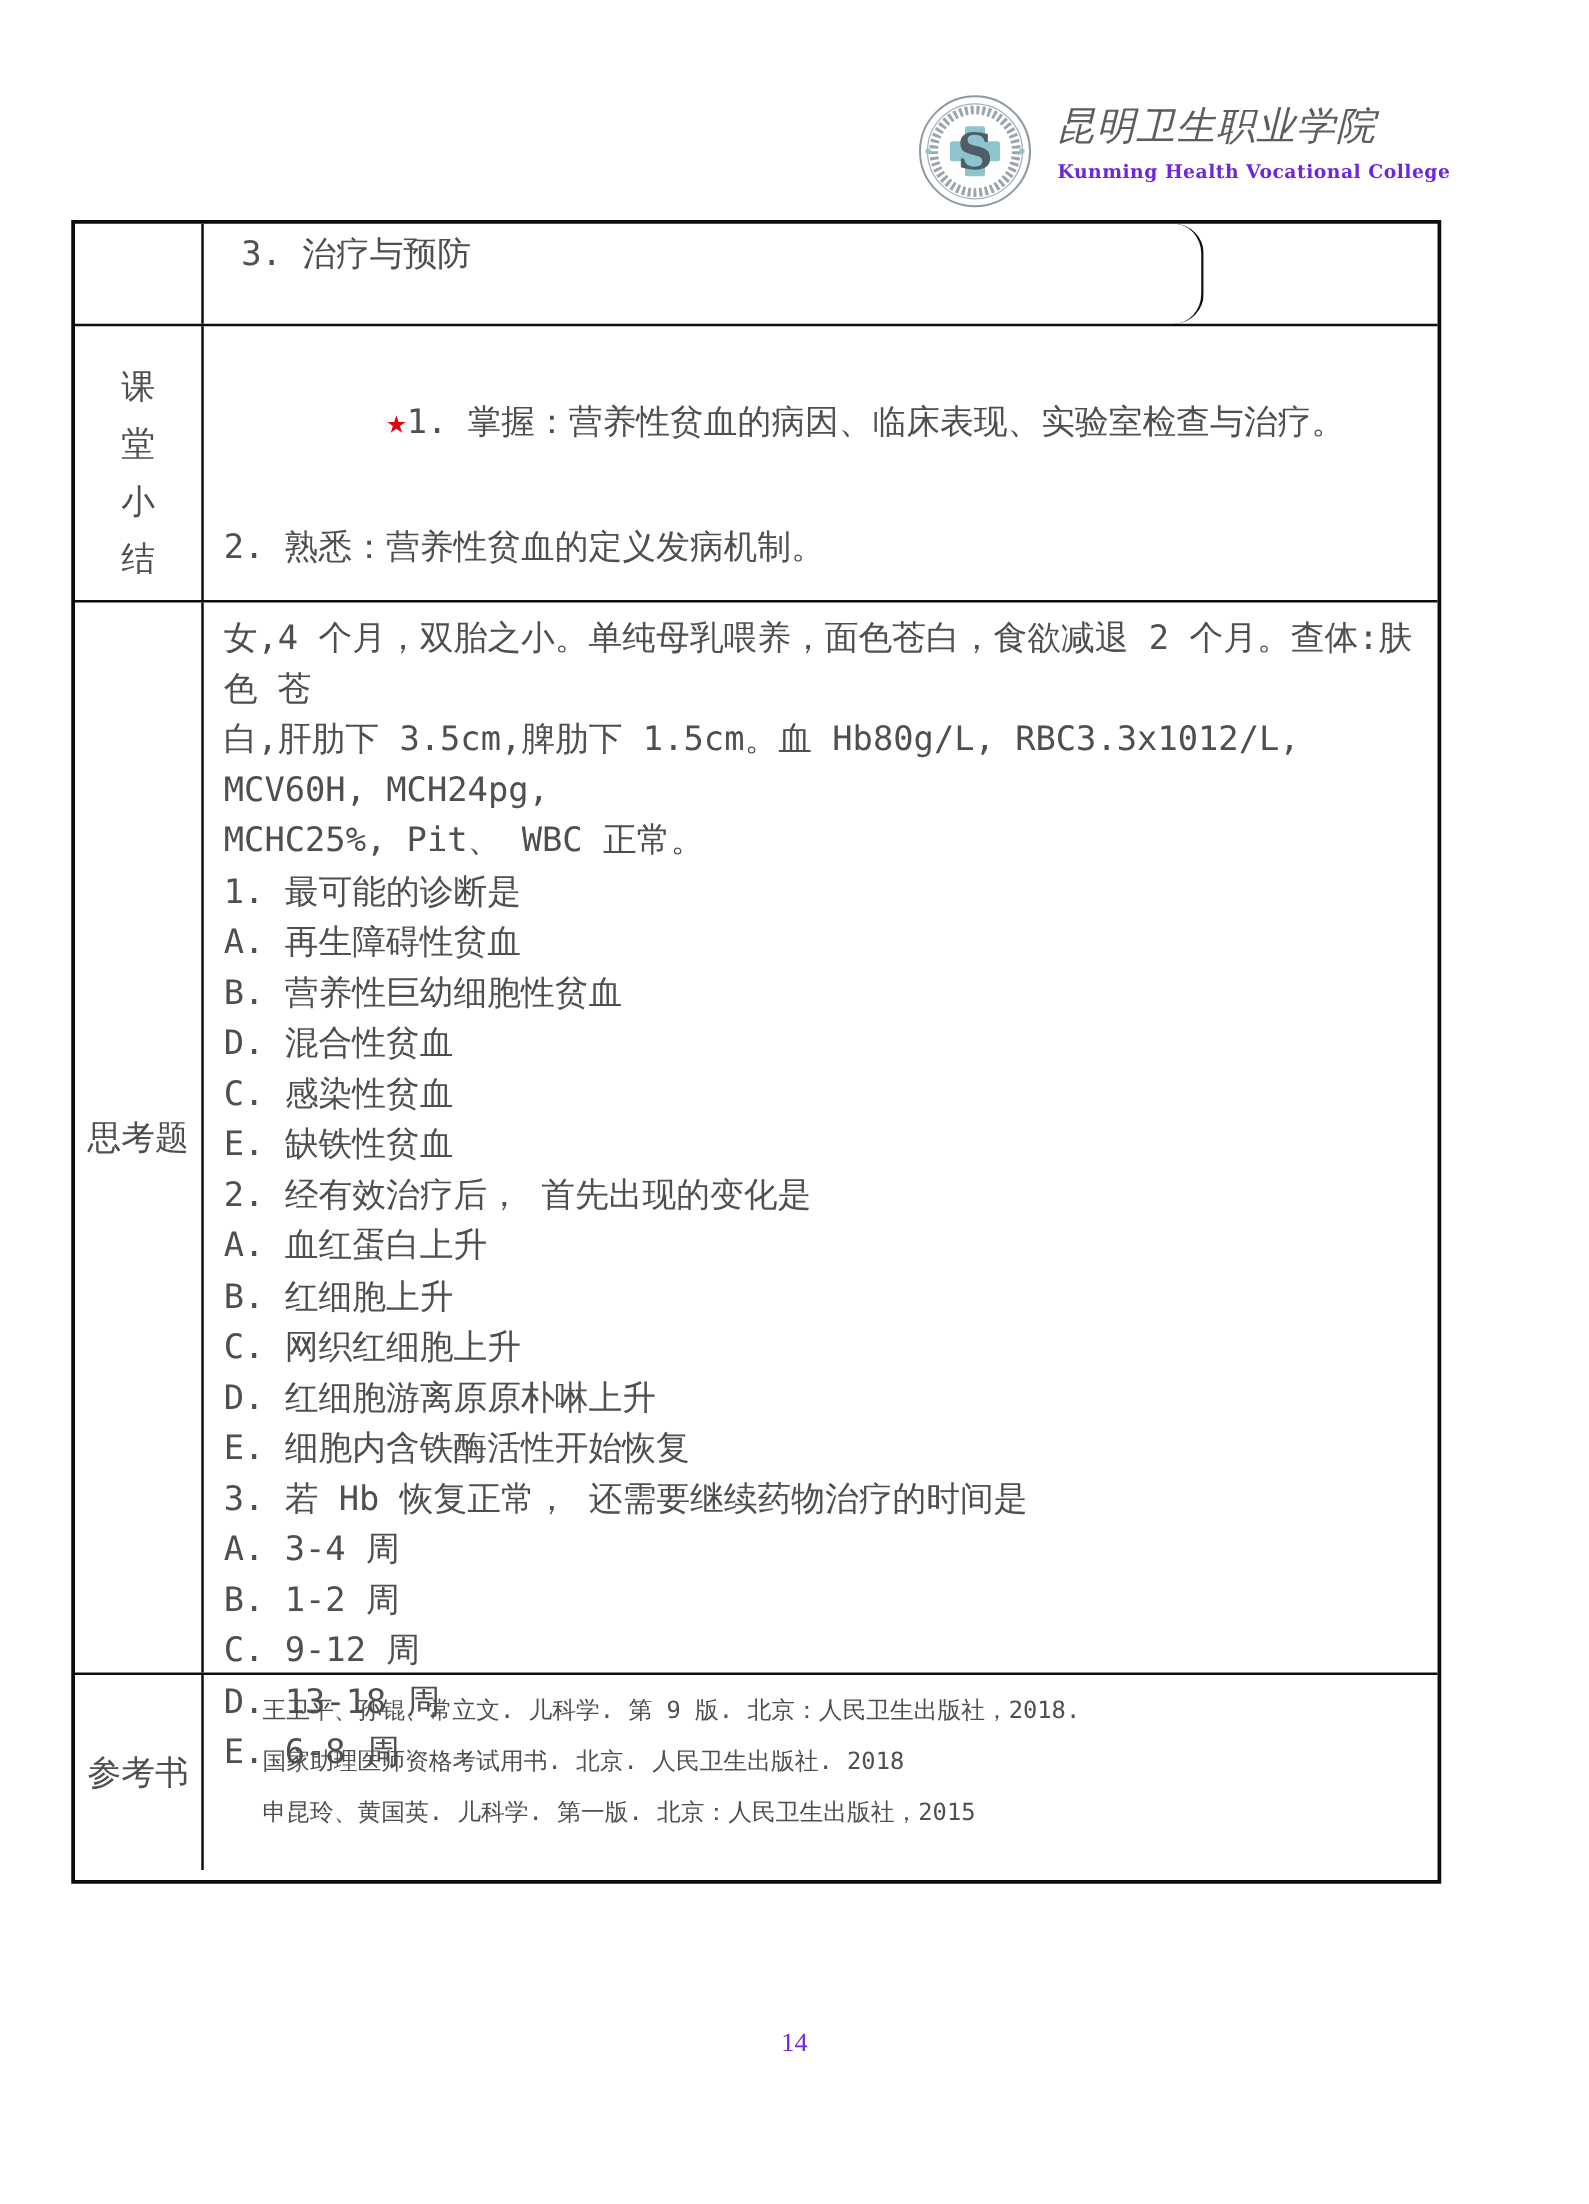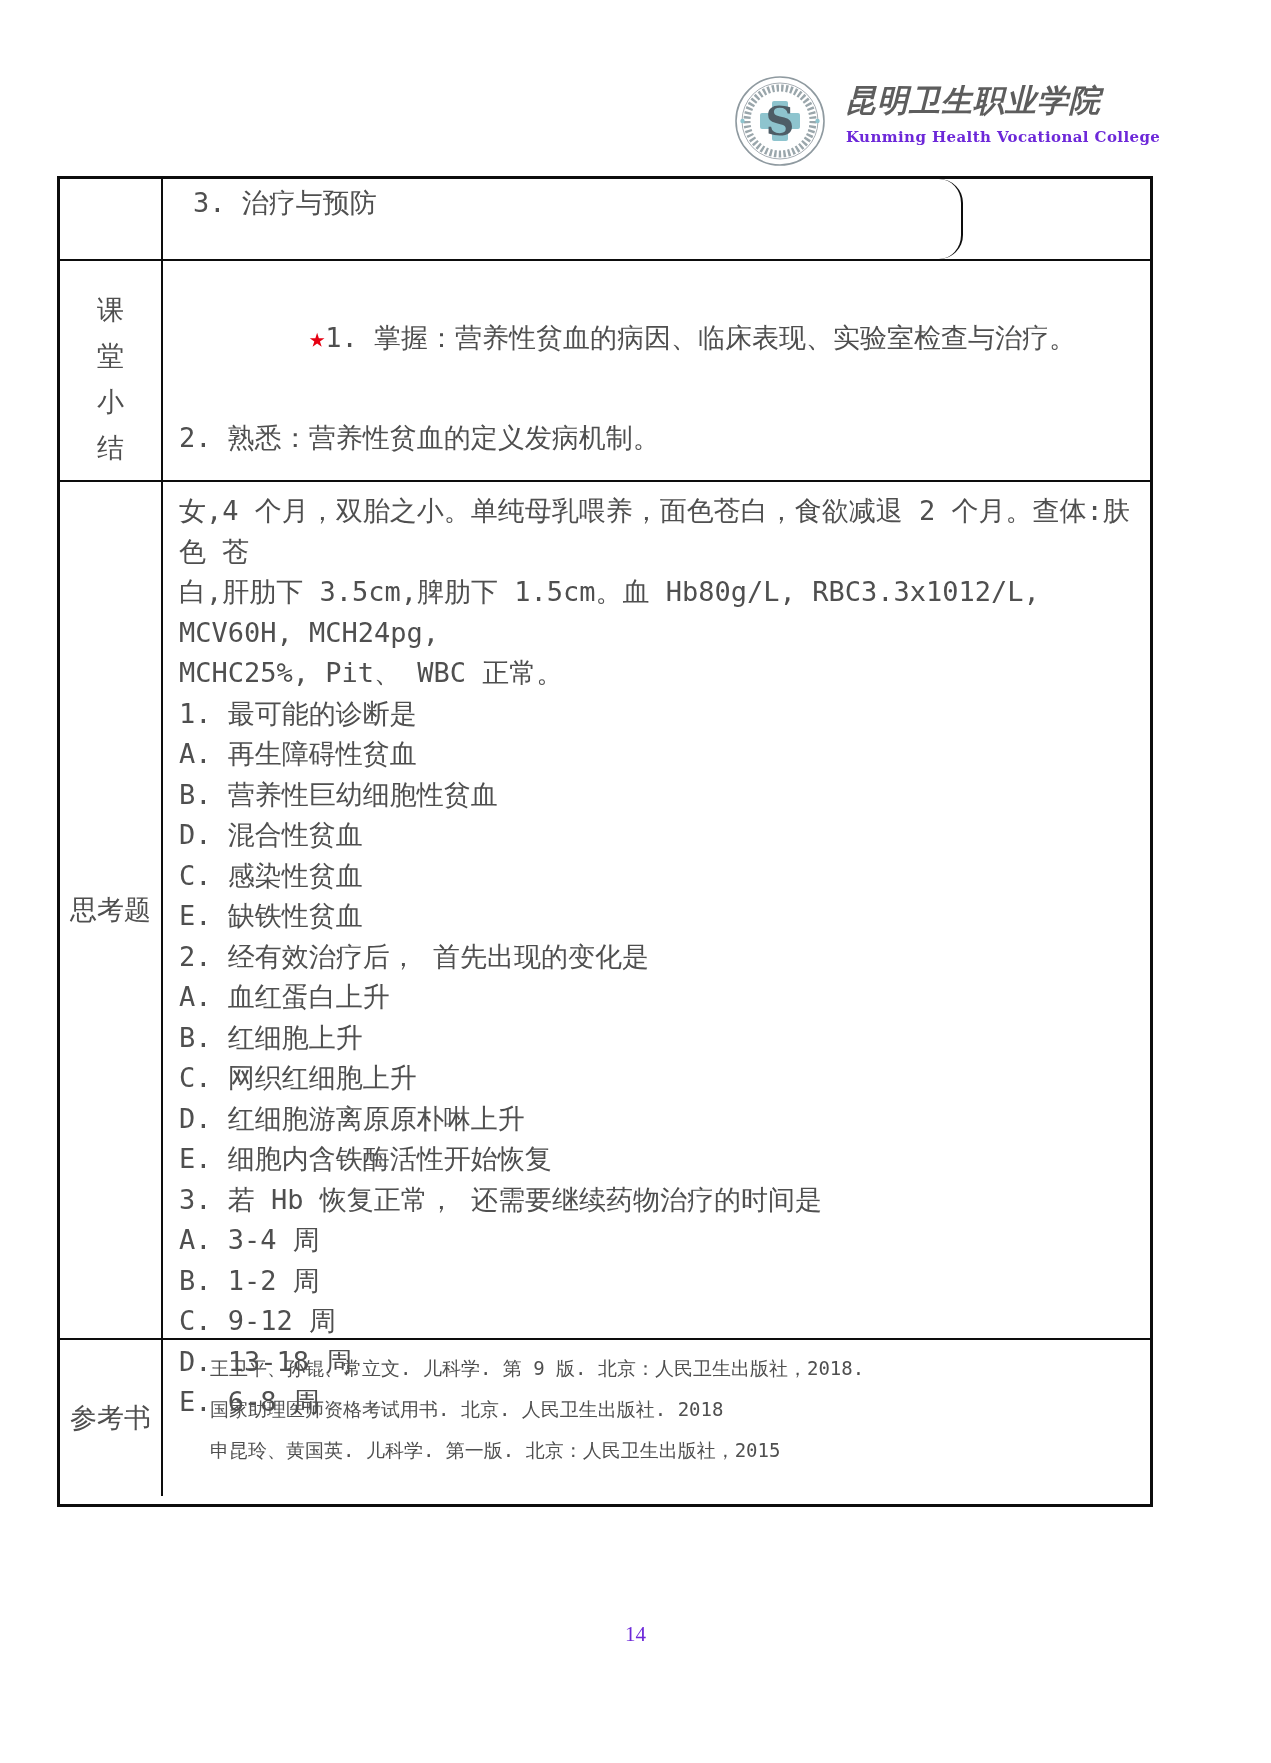--- a/index.html
+++ b/index.html
@@ -30,21 +30,21 @@
     top: 2px;
     width: 94px;
     height: 94px;
   }
   .logo-zh {
     position: absolute;
     left: 112px;
     top: 8px;
     font-family: "DejaVu Serif", "Liberation Serif", serif;
     font-size: 31px;
-    font-weight: bold;
+    font-weight: normal;
     font-style: italic;
     letter-spacing: 1px;
     color: #5d5d5d;
     white-space: nowrap;
   }
   .logo-en {
     position: absolute;
     left: 113px;
     top: 56px;
     font-family: "DejaVu Serif", "Liberation Serif", serif;

